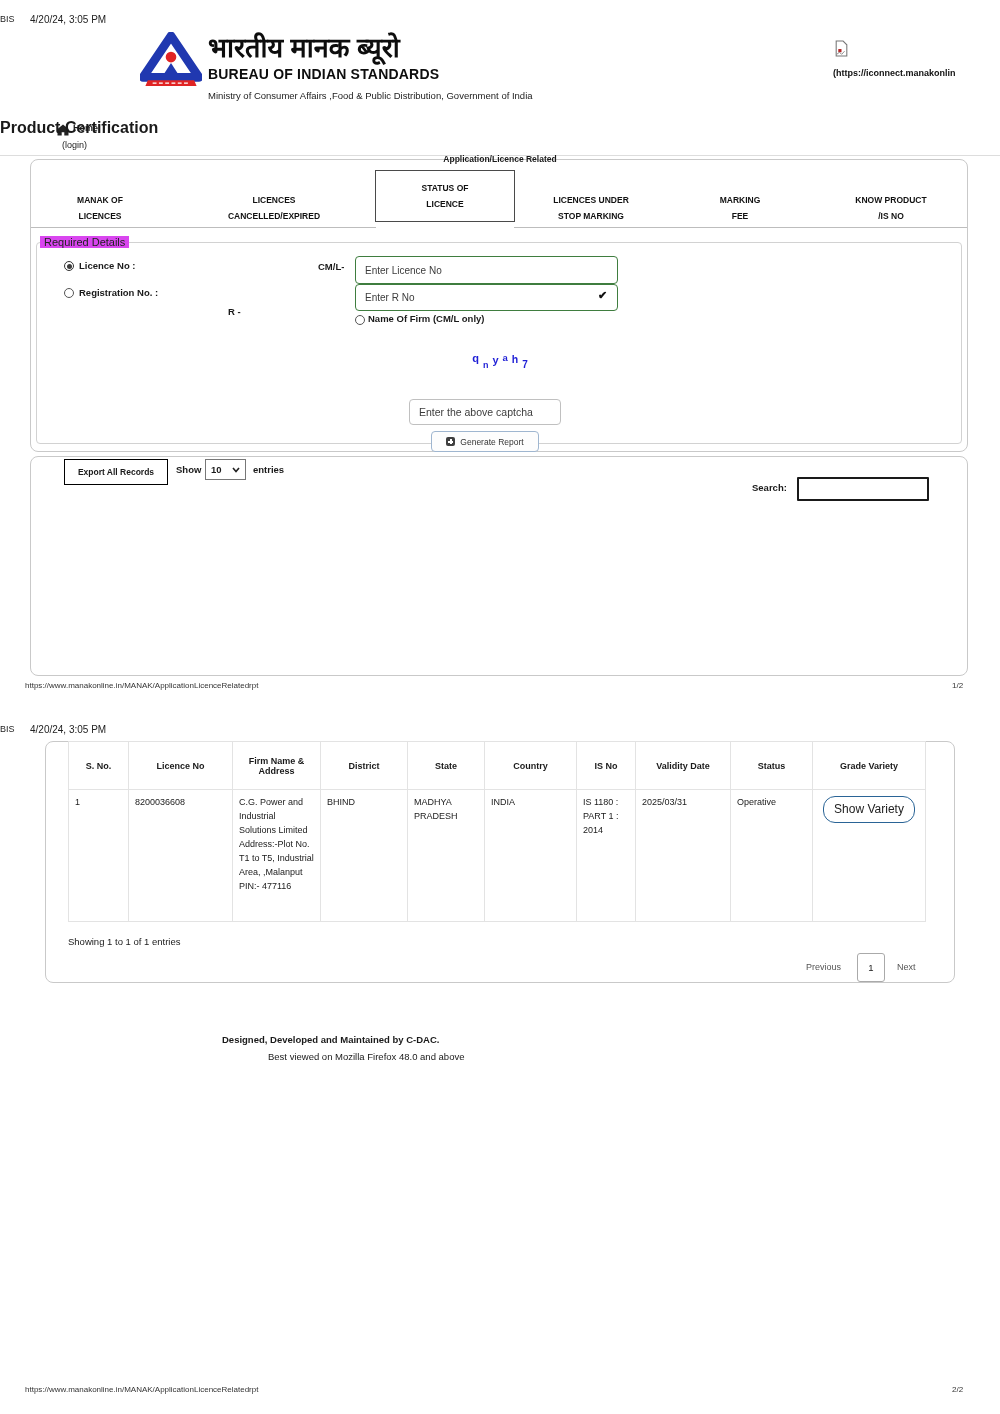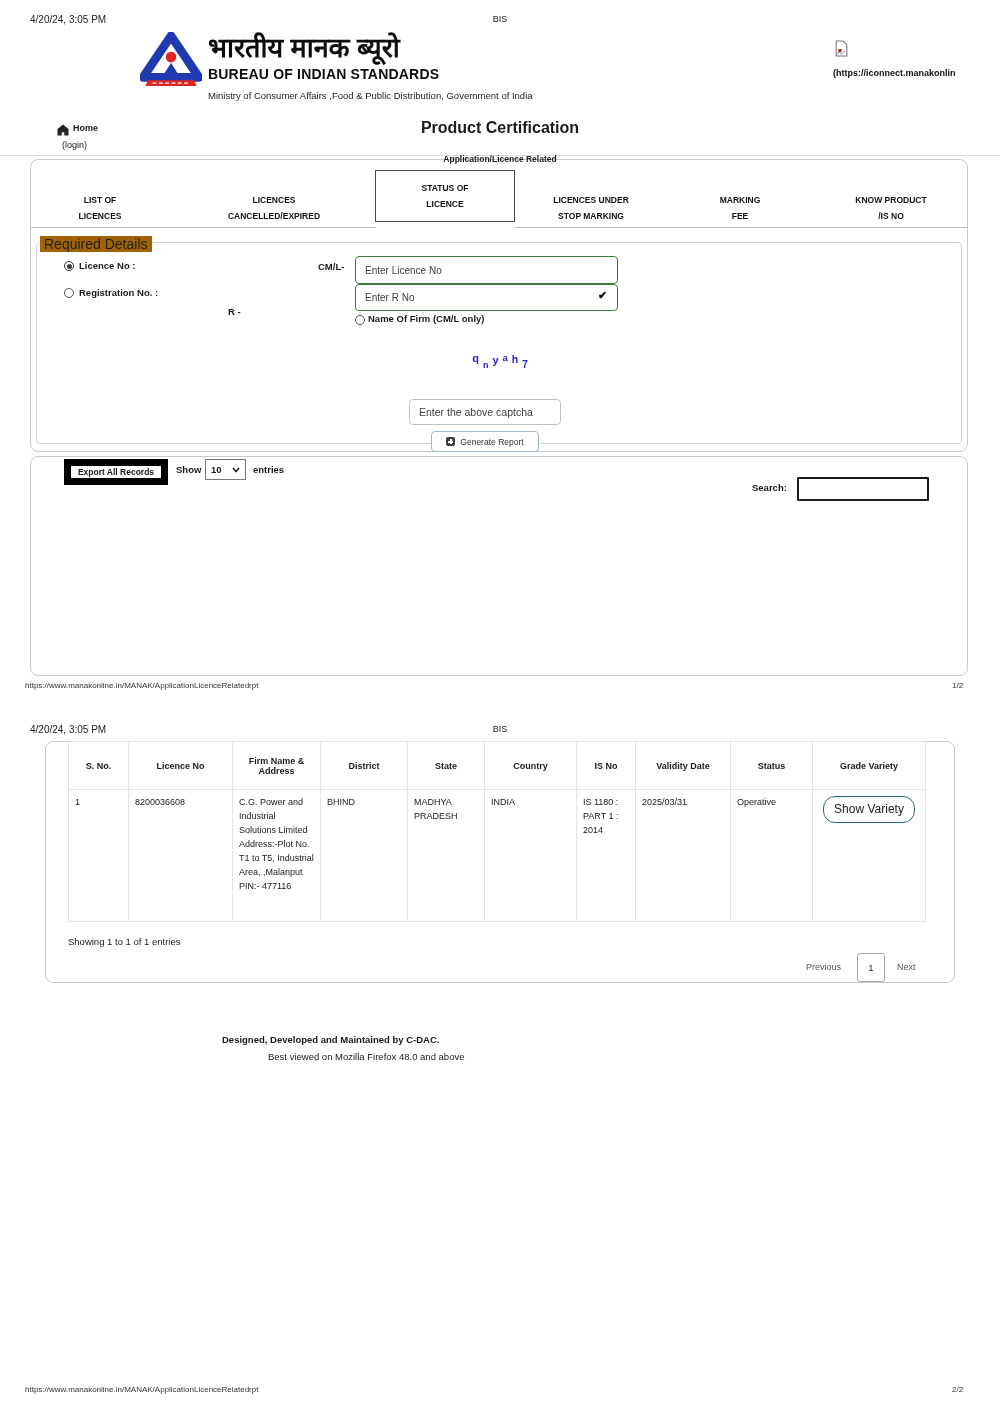--- a/index.html
+++ b/index.html
@@ -1,21 +1,21 @@
 <!DOCTYPE html>
 <html><head>
 <meta charset="utf-8">
 <style>
   * { margin:0; padding:0; box-sizing:border-box; }
   html,body { background:#fff; }
   body { font-family:"Liberation Sans", sans-serif; color:#1a1a1a; }
   .sheet { position:relative; width:1000px; height:1414px; background:#fff; overflow:hidden; }
 
   .abs { position:absolute; }
-  .center-line { left:0; right:0; text-align:center; }
+  .center-line { left:0; right:0; }
 
   
   .pdatetime { font-size:10px; color:#222; }
   .pdoc { font-size:9px; color:#222; }
   .purl { font-size:8px; color:#333; }
   .ppage { font-size:8px; color:#333; }
 
   
   .org-hindi { font-size:27px; font-weight:bold; color:#0d0d0d; font-family:"Liberation Sans","DejaVu Sans",sans-serif; }
   .org-english { font-size:14px; font-weight:bold; letter-spacing:.2px; color:#0d0d0d; }
@@ -31,21 +31,21 @@
 
   
   .tabs-border { border-bottom:1px solid #bdbdbd; }
   .tab-label { font-size:8.5px; font-weight:bold; text-align:center; line-height:16px; color:#111; }
   .tab-active-box { border:1px solid #4a4a4a; background:#fff; }
   .tab-group-label { font-size:8.5px; font-weight:bold; text-align:center; }
   .whitepatch { background:#fff; }
 
   
   .fieldset { border:1px solid #d2d2d2; border-radius:4px; }
-  .legend { font-size:14px; color:#222; background:#a16207; padding:0 4px; }
+  .legend { font-size:11px; color:#222; background:#d946ef; padding:0 4px; }
 
   .radio { width:10px; height:10px; border:1px solid #555; border-radius:50%; background:#fff; display:inline-block; }
   .radio.checked { border-color:#333; }
   .radio.checked::after { content:""; display:block; width:5px; height:5px; margin:1.5px; border-radius:50%; background:#3d3d3d; }
   .radio-label { font-size:9.5px; font-weight:bold; }
 
   input.green { border:1.5px solid #3f7d3f; border-radius:4px; font-size:10px; padding:0 9px; color:#333; outline:none; font-family:"Liberation Sans",sans-serif; }
   input.green::placeholder { color:#3c3c3c; opacity:1; }
   input.gray { border:1px solid #c0c0c0; border-radius:4px; font-size:10.5px; padding:0 9px; color:#333; outline:none; font-family:"Liberation Sans",sans-serif; }
   input.gray::placeholder { color:#3c3c3c; opacity:1; }
@@ -59,21 +59,21 @@
   .cap3 { font-size:9.5px; transform:translateY(-1px); }
   .cap4 { font-size:10.5px; transform:translateY(1px); }
   .cap5 { font-size:10px; transform:translateY(6px); }
 
   .gen-btn { display:flex; align-items:center; justify-content:center; gap:5px; border:1px solid #9fb6d0; border-radius:4px; background:#fdfdfd; font-size:8.5px; color:#333; cursor:pointer; }
   .plus-badge { position:relative; width:9px; height:9px; background:#3f3f3f; border-radius:2px; flex:0 0 auto; }
   .plus-badge::before, .plus-badge::after { content:""; position:absolute; background:#fff; }
   .plus-badge::before { left:4px; top:2px; width:1.5px; height:5px; }
   .plus-badge::after { left:2px; top:4px; width:5px; height:1.5px; }
 
-  .export-btn { border:7px solid #000000; background:#fff; font-size:8.5px; font-weight:bold; display:flex; align-items:center; justify-content:center; cursor:pointer; }
+  .export-btn { border:1px solid #000000; background:#fff; font-size:8.5px; font-weight:bold; display:flex; align-items:center; justify-content:center; cursor:pointer; }
   .show-label, .entries-label, .search-label { font-size:9.5px; font-weight:bold; }
   .pagesize { border:1px solid #777; display:flex; align-items:center; justify-content:space-between; padding:0 5px; font-size:9.5px; font-weight:bold; cursor:pointer; }
   .search-input { border:2px solid #1a1a1a; border-radius:1px; height:24px; width:132px; font-size:10px; padding:0 5px; outline:none; }
 
   
   table.results { border-collapse:collapse; table-layout:fixed; font-size:9px; }
   table.results th, table.results td { border:1px solid #e3e3e3; }
   table.results th { font-weight:bold; font-size:9px; text-align:center; vertical-align:middle; height:48px; padding:2px 4px; }
   table.results td { vertical-align:top; text-align:left; padding:6px; line-height:1.55; }
   .pill-btn { display:inline-block; border:1.5px solid #2a6496; border-radius:12px; padding:3px 10px; font-size:12px; color:#222; background:#fff; cursor:pointer; }
@@ -127,21 +127,21 @@
   <div class="abs toprule" style="left:0; right:0; top:155px;"></div>
 
   <div class="abs panel" style="left:30px; top:159px; width:938px; height:293px;"></div>
 
   <div class="abs tabs-border" style="left:31px; top:159px; width:936px; height:69px;"></div>
   <div class="abs whitepatch" style="left:376px; top:224px; width:138px; height:8px;"></div>
 
   <div class="abs tab-group-label" style="left:375px; top:154px; width:250px;text-align:center;">Application/Licence Related</div>
 
   <div class="abs tab-label" style="left:50px; top:192px; width:100px;">
-    <div>LIST OF</div>
+    <div>MANAK OF</div>
     <div>LICENCES</div>
   </div>
   <div class="abs tab-label" style="left:204px; top:192px; width:140px;">
     <div>LICENCES</div>
     <div>CANCELLED/EXPIRED</div>
   </div>
   <div class="abs tab-active-box" style="left:375px; top:170px; width:140px; height:52px;">
     <div class="tab-label" style="margin-top:9px;">
       <div>STATUS OF</div>
       <div>LICENCE</div>

